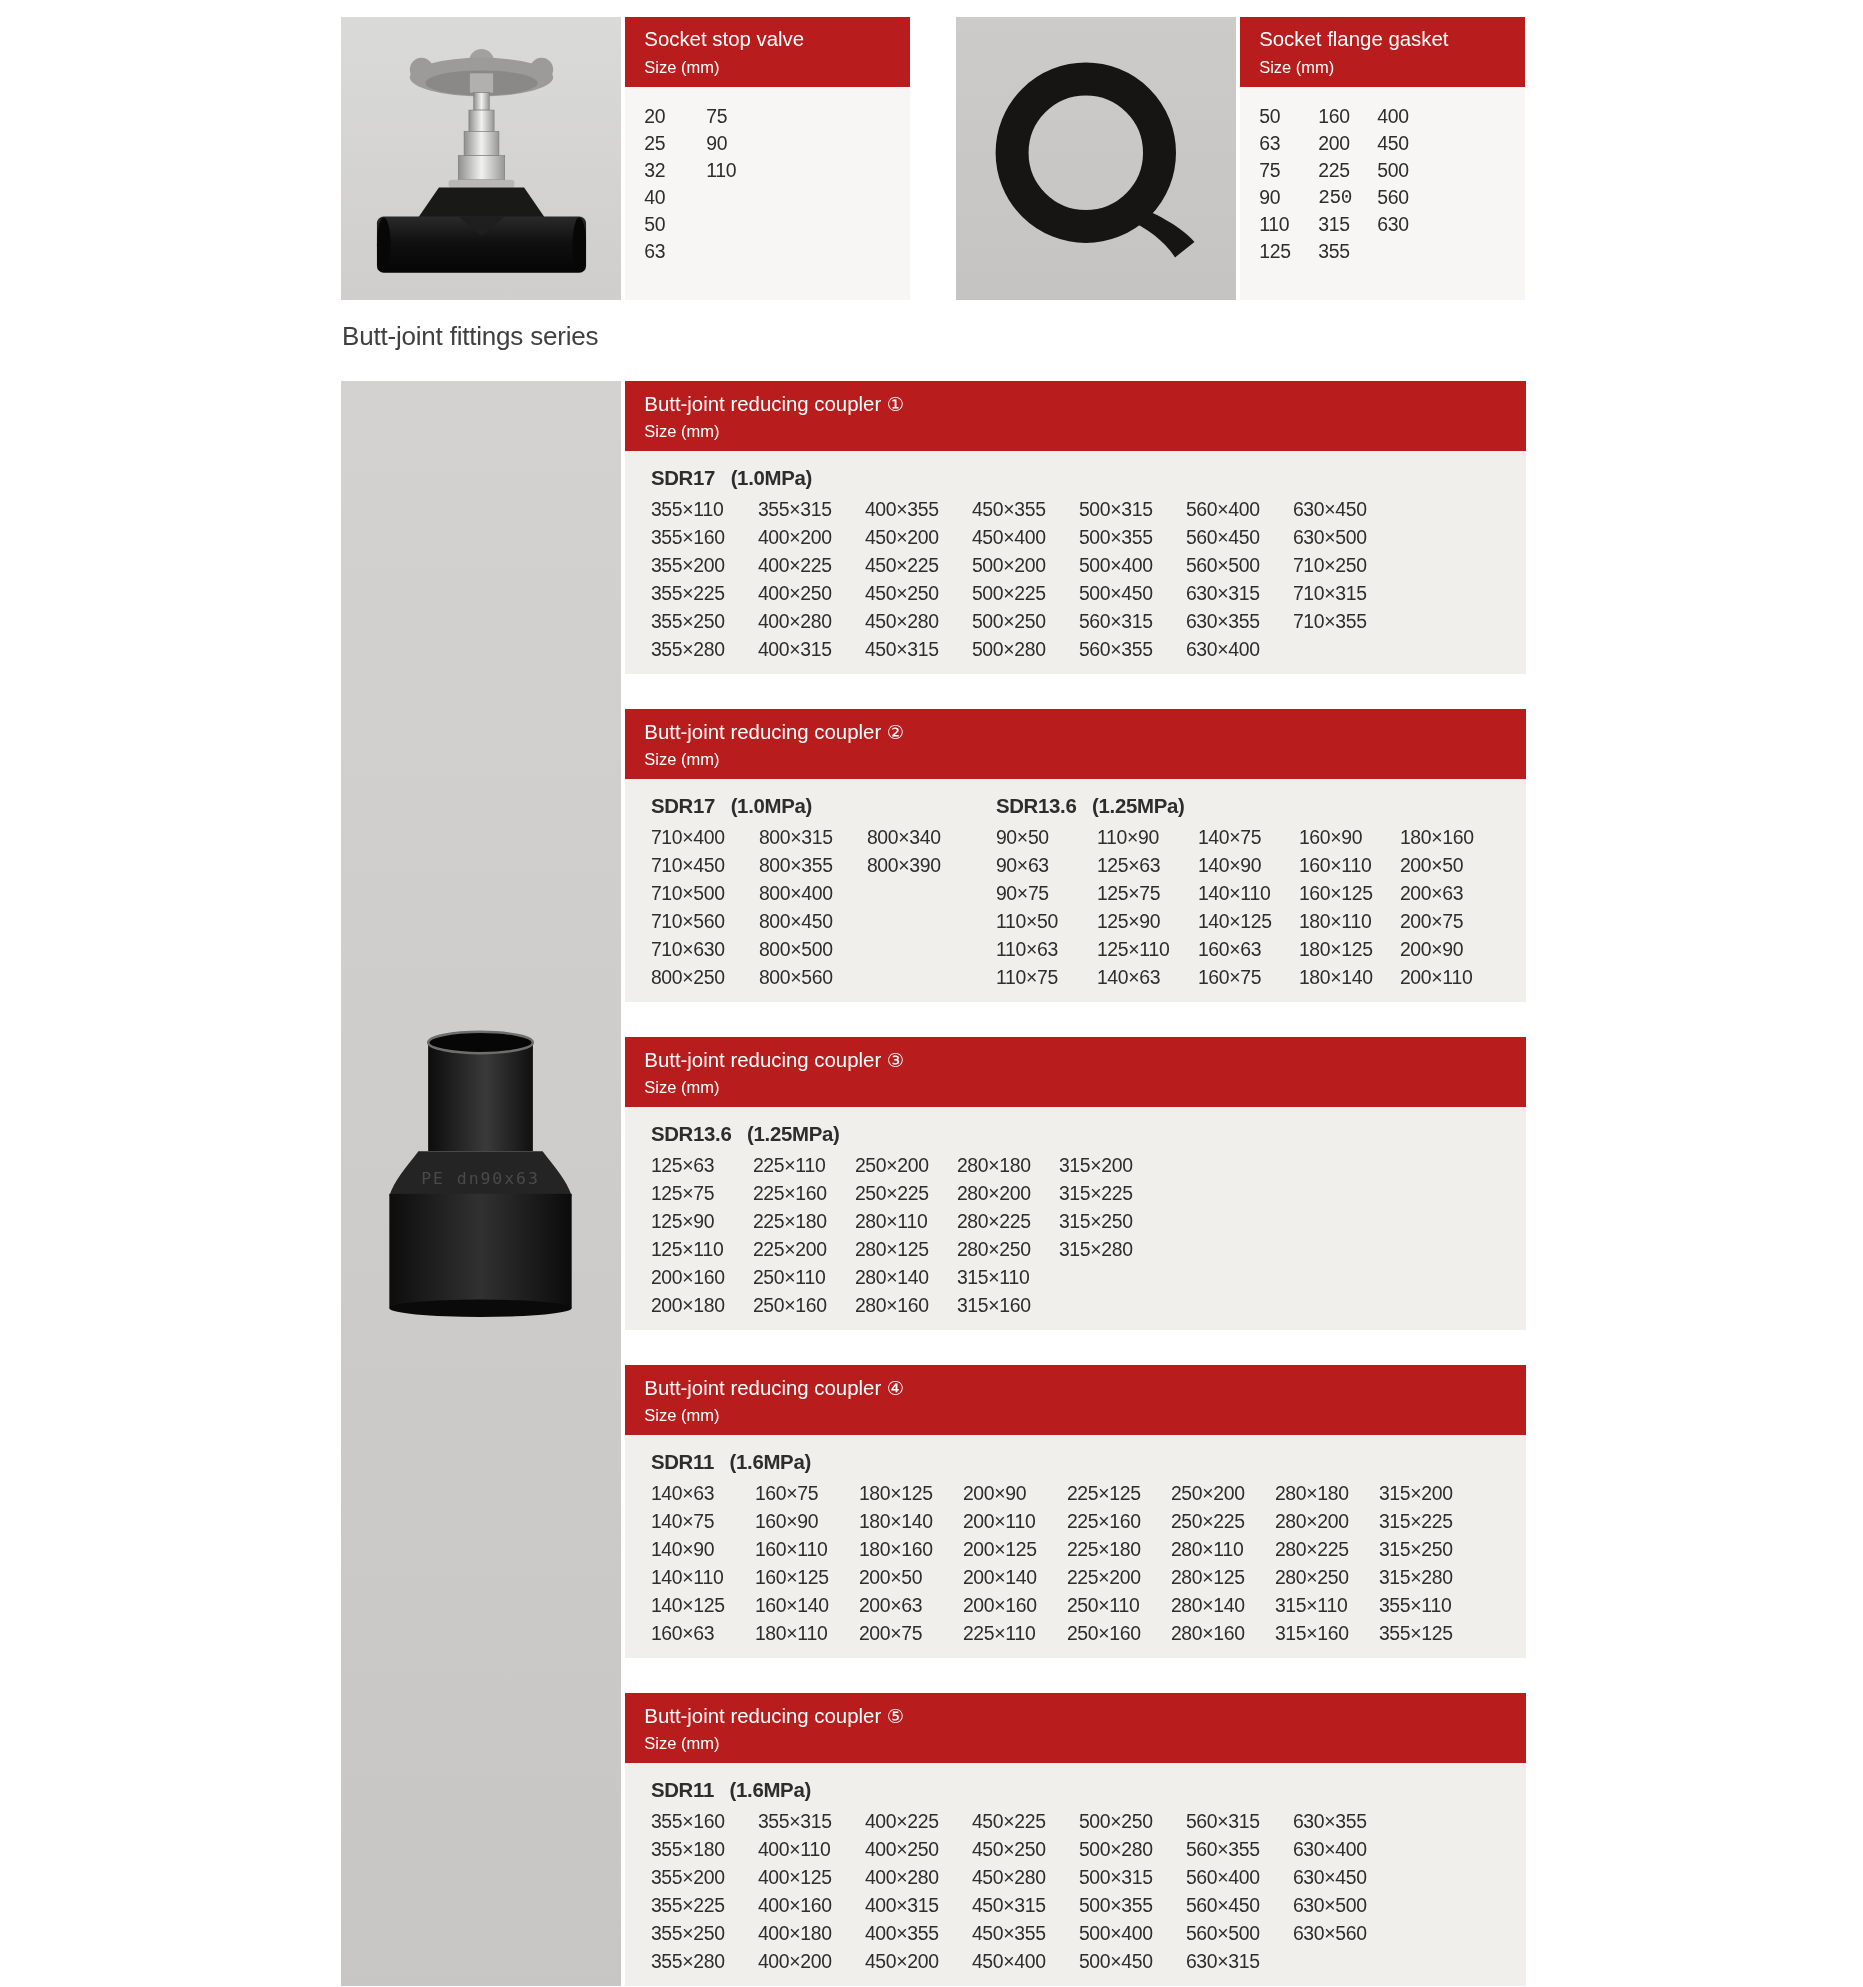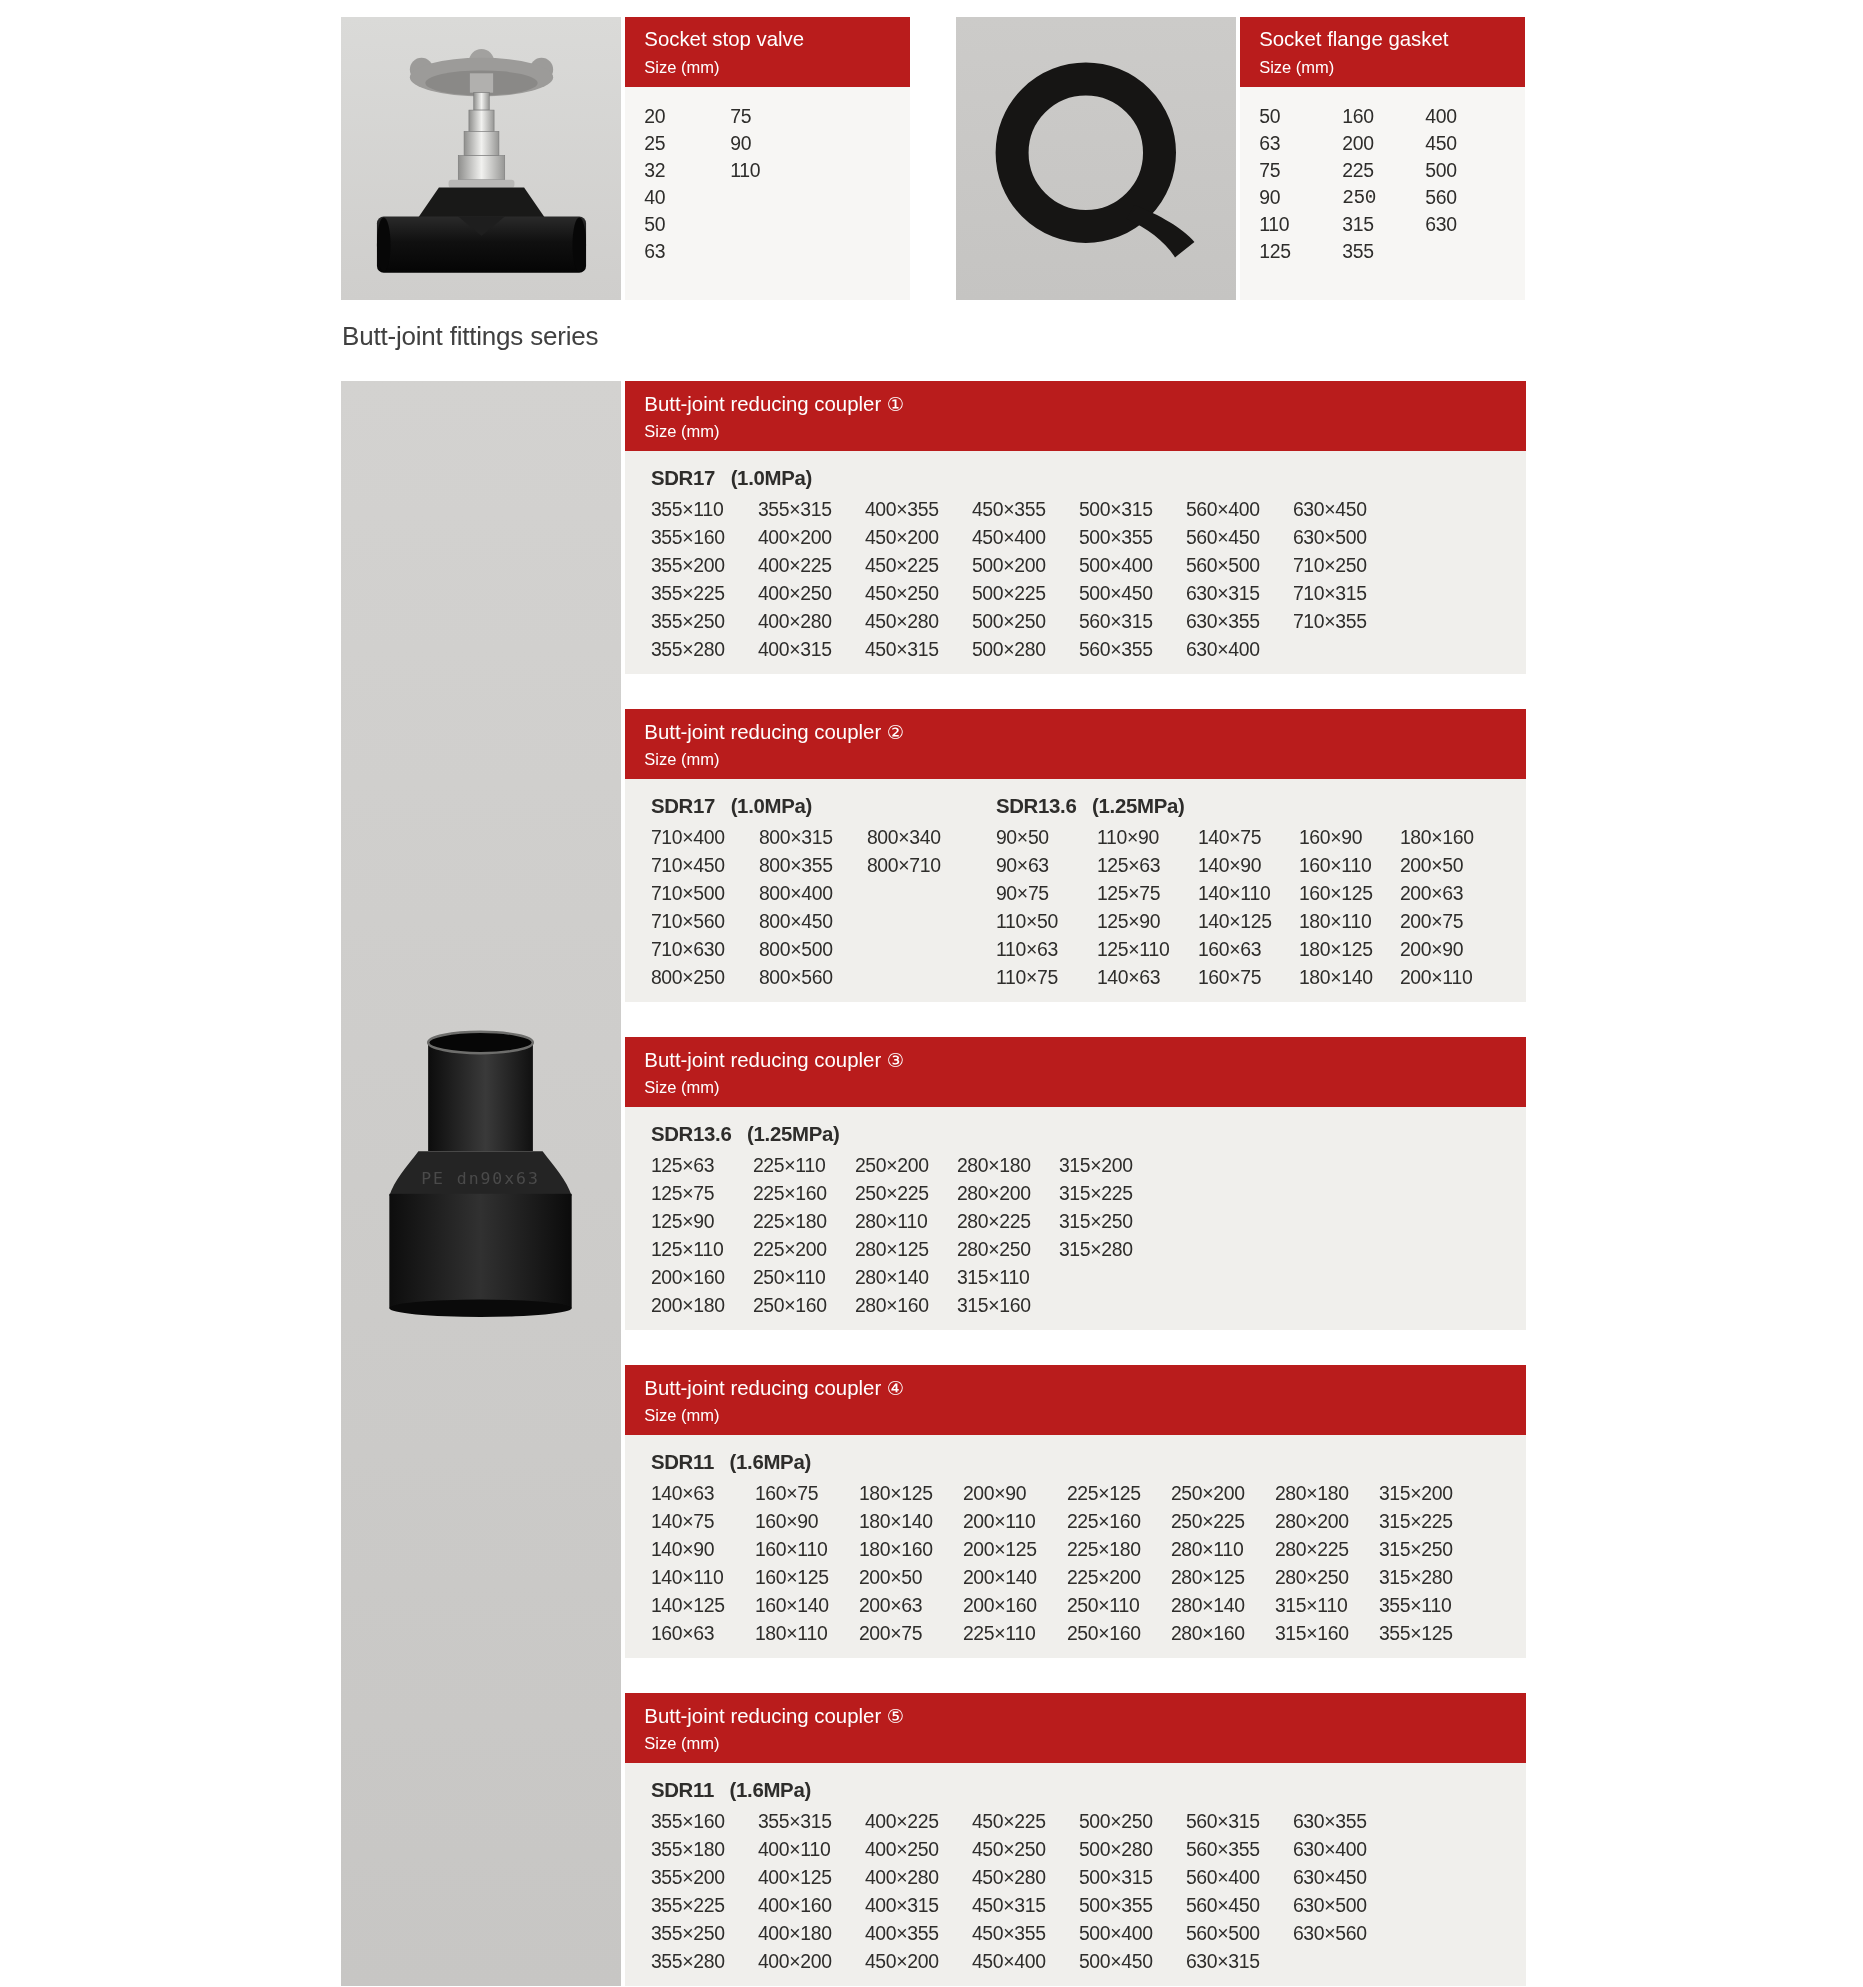--- a/index.html
+++ b/index.html
@@ -12,21 +12,21 @@
   .prod-block{display:flex;gap:3.9px;}
   .img-panel{width:280px;height:283px;display:flex;align-items:center;justify-content:center;}
   .img-panel.valve{background:linear-gradient(180deg,#dadad8,#cfcecc);}
   .img-panel.gasket{background:linear-gradient(180deg,#cccbc9,#c5c4c2);}
   .prod-table{width:285px;height:283px;}
   .green-head{background:#b91c1c;color:#ffffff;height:70px;box-sizing:border-box;padding:11.6px 0 0 19.4px;}
   .t-title{font-size:20.4px;line-height:23px;white-space:nowrap;}
   .badge{font-family:"DejaVu Sans",sans-serif;font-size:19.4px;}
   .t-size{font-size:16.5px;margin-top:6.8px;}
   .prod-body{background:#f7f6f4;height:213px;box-sizing:border-box;padding:16.5px 0 0 19.4px;}
-  .t-row{display:flex;height:27px;align-items:center;gap:24px;}
+  .t-row{display:flex;height:27px;align-items:center;}
   .cell{display:inline-block;font-size:19.4px;letter-spacing:-0.3px;white-space:nowrap;}
   
   .section-heading{position:absolute;left:342px;top:321px;margin:0;font-size:26px;font-weight:400;
     color:#404040;letter-spacing:-0.2px;}
   
   .butt-section{position:absolute;left:341px;top:381px;display:flex;gap:3.9px;}
   .tall-panel{width:280px;height:1605px;background:linear-gradient(180deg,#d3d2d0,#c7c6c4);position:relative;}
   .coupler-photo{position:absolute;left:27px;top:640px;width:226px;height:301px;}
   .tables-col{width:901px;display:flex;flex-direction:column;gap:35px;}
   .coupler-block{width:901px;}
@@ -267,21 +267,21 @@
                 <span class="pressure">(1.0MPa)</span>
               </div>
               <div class="c-row">
                 <span class="cell" style="width: 108px;">710×400</span>
                 <span class="cell" style="width: 108px;">800×315</span>
                 <span class="cell" style="width: 108px;">800×340</span>
               </div>
               <div class="c-row">
                 <span class="cell" style="width: 108px;">710×450</span>
                 <span class="cell" style="width: 108px;">800×355</span>
-                <span class="cell" style="width: 108px;">800×710</span>
+                <span class="cell" style="width: 108px;">800×390</span>
               </div>
               <div class="c-row">
                 <span class="cell" style="width: 108px;">710×500</span>
                 <span class="cell" style="width: 108px;">800×400</span>
               </div>
               <div class="c-row">
                 <span class="cell" style="width: 108px;">710×560</span>
                 <span class="cell" style="width: 108px;">800×450</span>
               </div>
               <div class="c-row">

